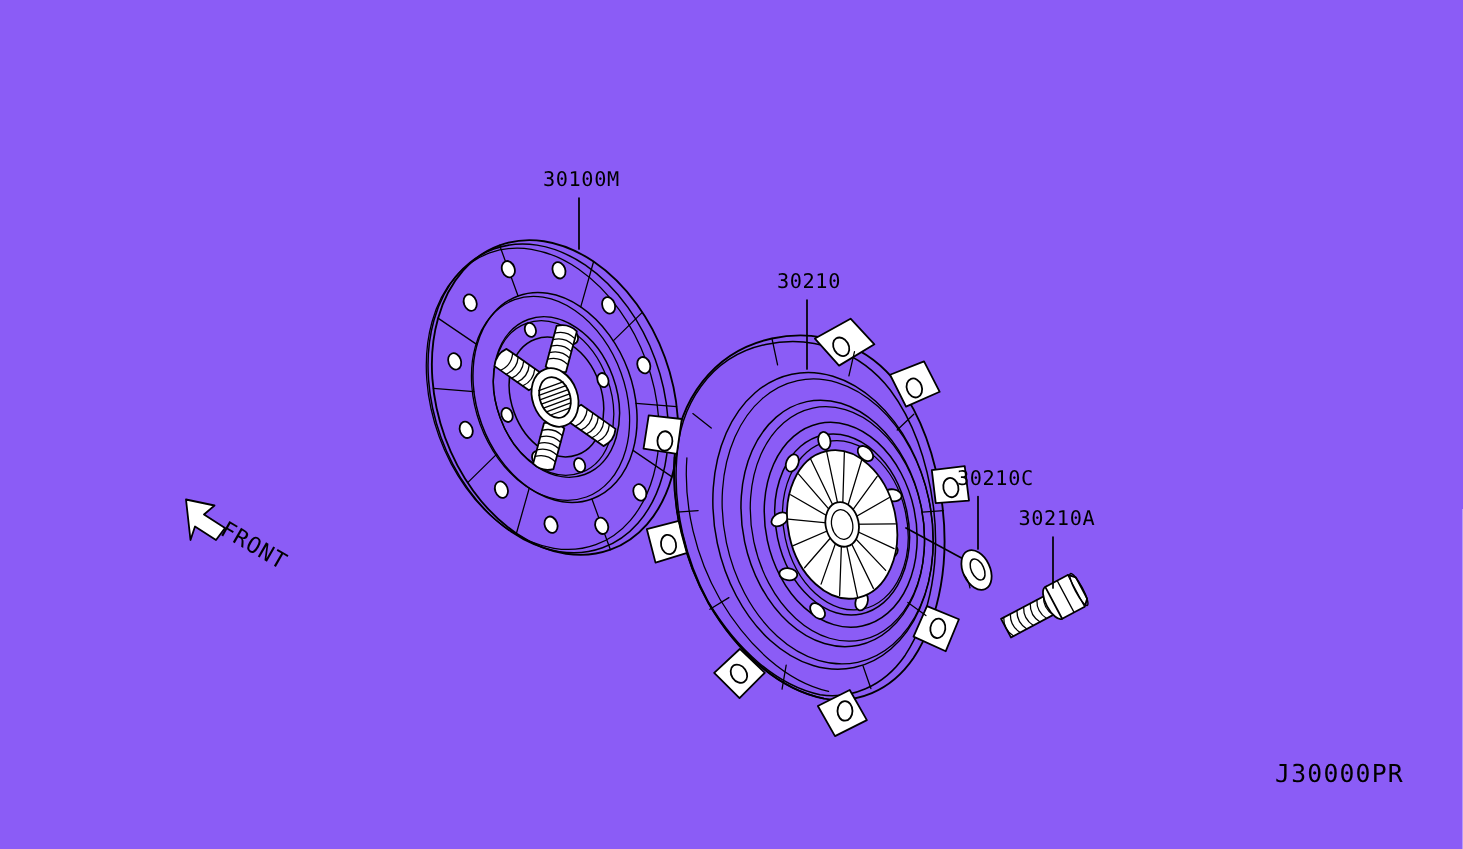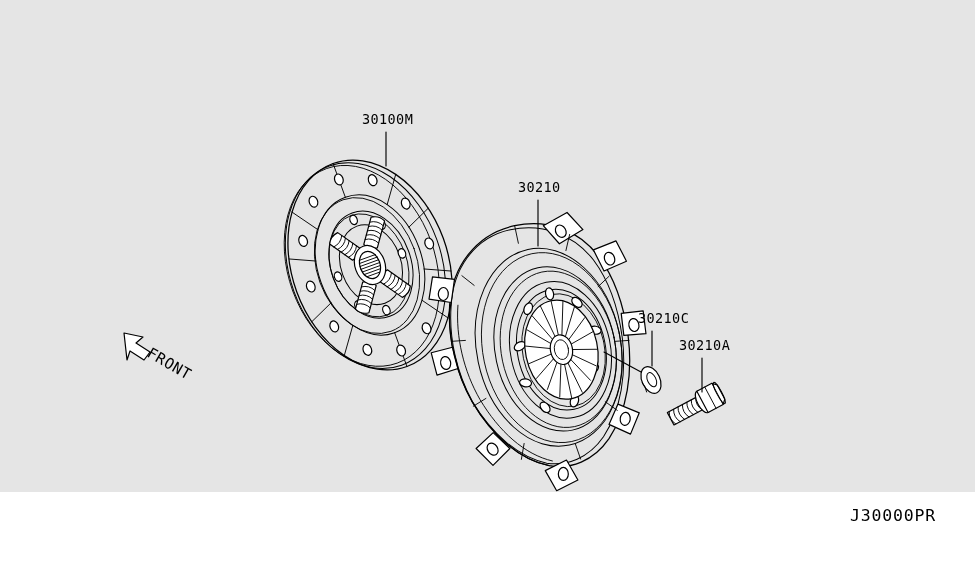--- a/index.html
+++ b/index.html
@@ -13,22 +13,22 @@
     height: 566px;
     position: relative;
     overflow: hidden;
     font-family: "DejaVu Sans Mono", "Liberation Mono", monospace;
   }
   #diagram-root {
     position: absolute;
     left: 0;
     top: 0;
     width: 975px;
-    height: 492px;
-    background: #e5e5e5;
+    height: 566px;
+    background: #8b5cf6;
   }
   svg.sheet {
     display: block;
     width: 975px;
     height: 566px;
   }
   .ln {
     fill: none;
     stroke: #000000;
     stroke-width: 1.25;

